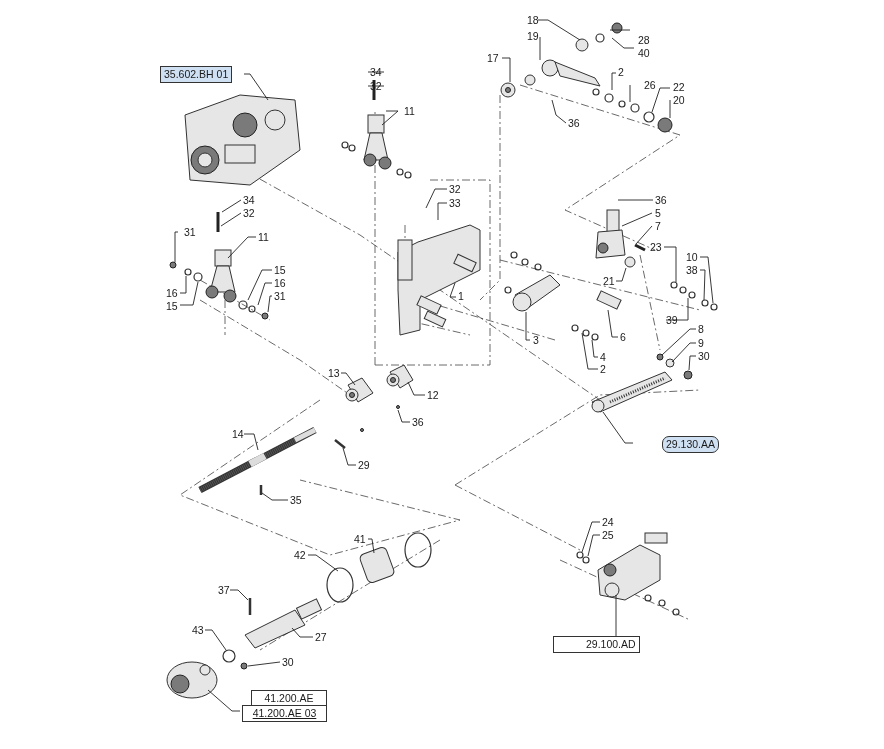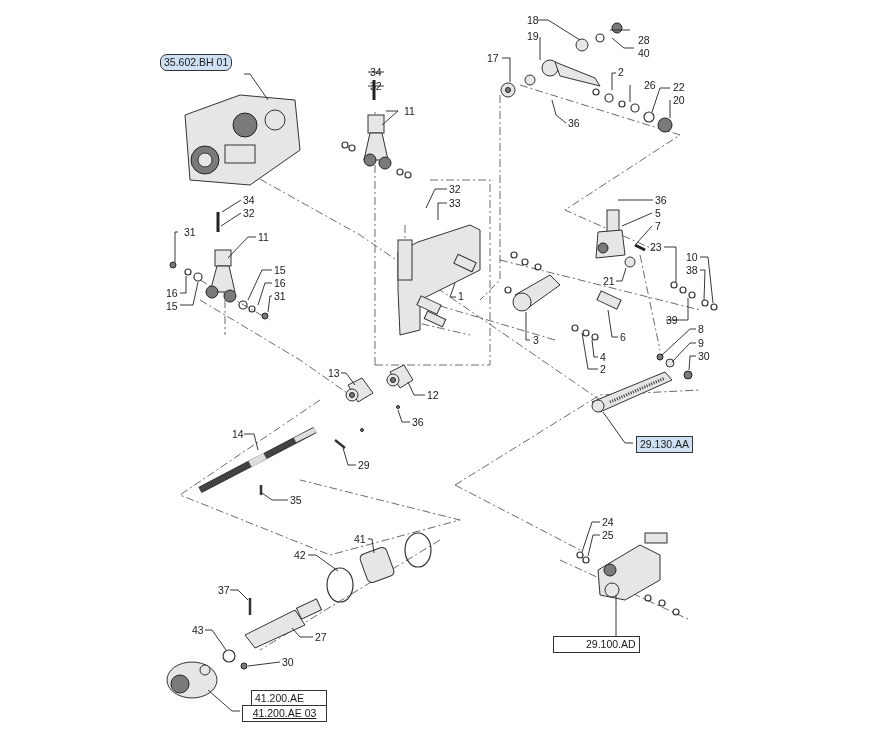--- a/index.html
+++ b/index.html
@@ -292,17 +292,17 @@
     <text class="lbl" x="602" y="539">25</text>
     <text class="lbl" x="354" y="543">41</text>
     <text class="lbl" x="294" y="559">42</text>
     <text class="lbl" x="218" y="594">37</text>
     <text class="lbl" x="315" y="641">27</text>
     <text class="lbl" x="192" y="634">43</text>
     <text class="lbl" x="282" y="666">30</text>
   </g>
 </svg>
 
-<div class="ref hl" style="left:160px;top:54px;border-radius:7px;">35.602.BH 01</div>
-<div class="ref hl" style="left:636px;top:436px;">29.130.AA</div>
+<div class="ref hl" style="left:160px;top:66px;">35.602.BH 01</div>
+<div class="ref hl" style="left:662px;top:436px;border-radius:7px;">29.130.AA</div>
 <div class="ref" style="left:553px;top:636px;padding-left:32px;">29.100.AD</div>
-<div class="ref" style="left:251px;top:690px;width:68px;">41.200.AE</div>
+<div class="ref" style="left:251px;top:690px;width:68px;text-align:center;">41.200.AE</div>
 <div class="ref" style="left:242px;top:705px;width:77px;text-align:center;text-decoration:underline;">41.200.AE 03</div>
 
 </body></html>

